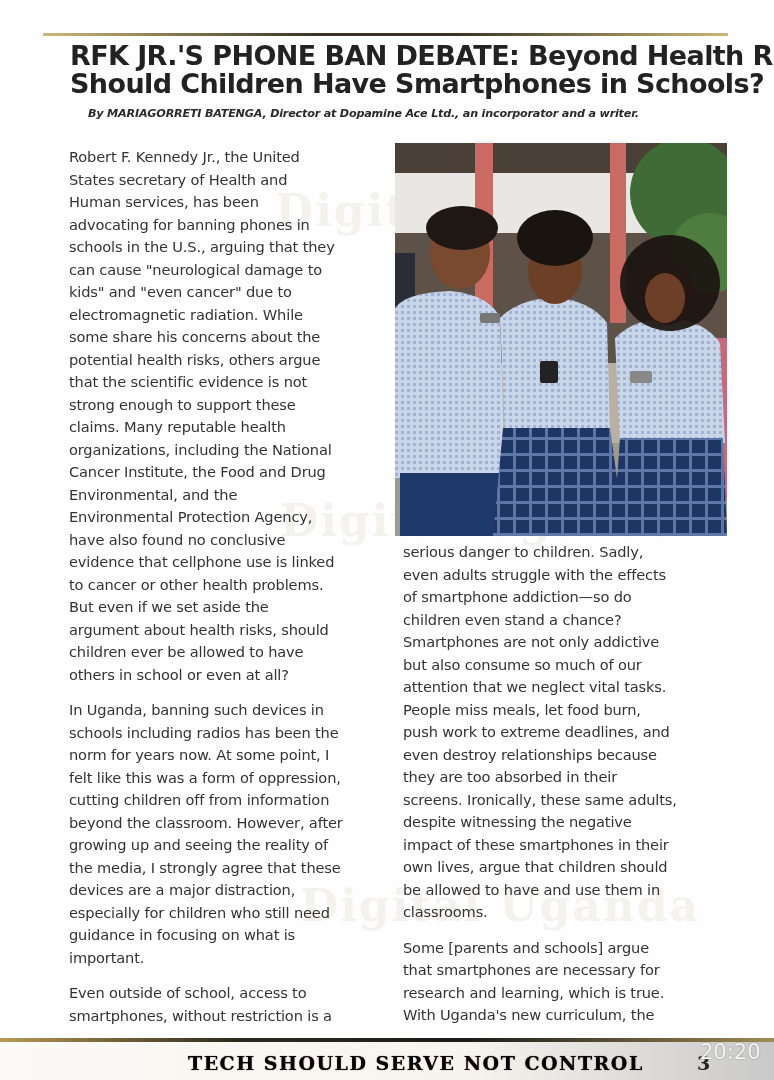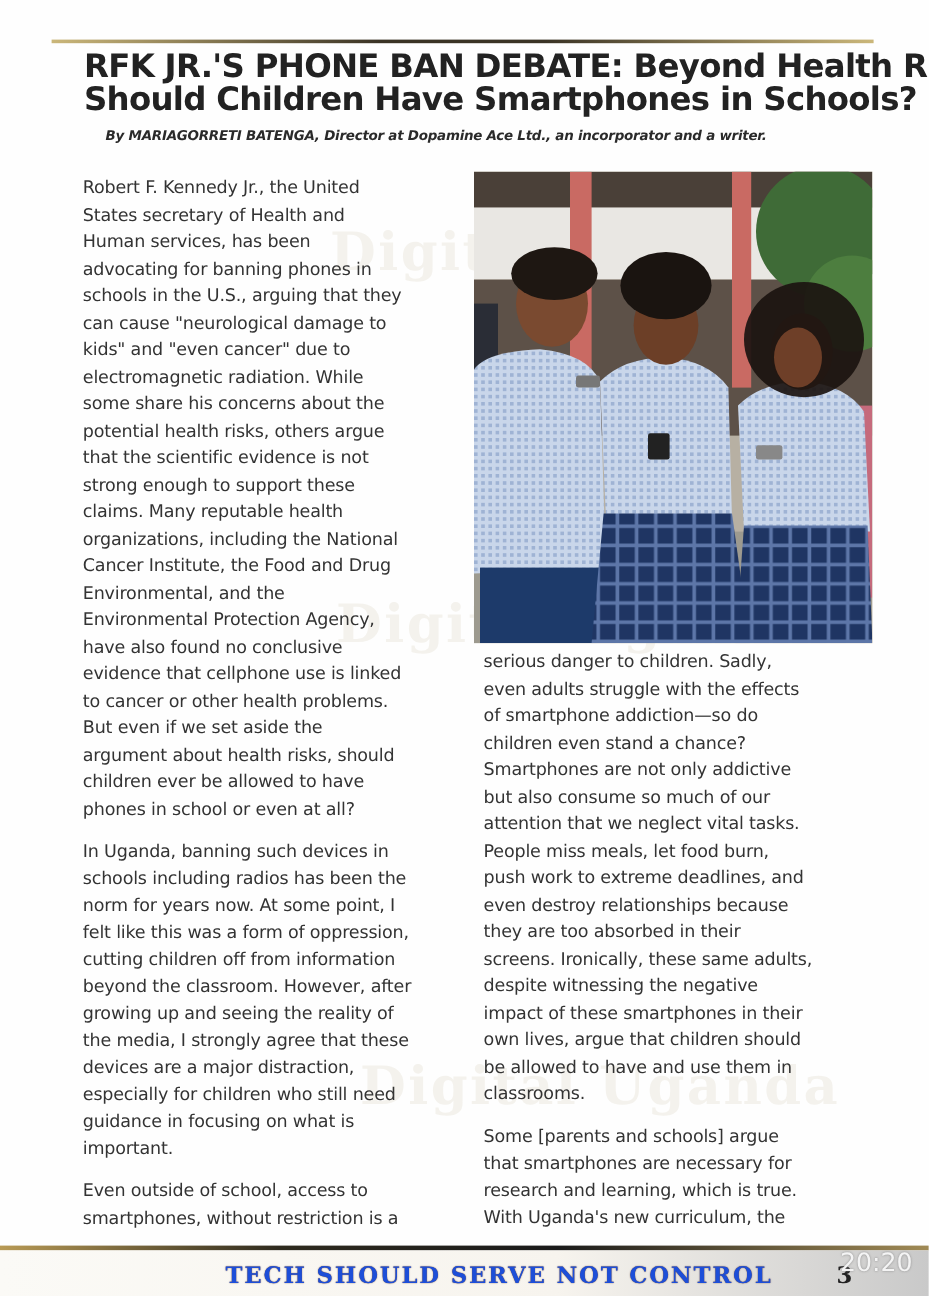--- a/index.html
+++ b/index.html
@@ -52,21 +52,21 @@
     position: absolute; left: 0; top: 1038px; width: 774px; height: 4px;
     background: linear-gradient(90deg, #b89a55 0%, #2e2a1e 30%, #1a1a1a 60%, #a08a55 100%);
   }
   .footer-bg {
     position: absolute; left: 0; top: 1042px; width: 774px; height: 38px;
     background: linear-gradient(90deg, #fbfaf6 0%, #f7f4ee 60%, #c9c9c9 100%);
   }
   .footer-slogan {
     position: absolute; left: 188px; top: 1052px;
     font-family: "DejaVu Serif", serif; font-weight: bold; font-size: 19px;
-    letter-spacing: 1.5px; color: #1d4ed8;
+    letter-spacing: 1.5px; color: #000000;
     text-shadow: 0 0 1px #5a2d18;
   }
   .footer-page-label {
     position: absolute; left: 657px; top: 1057px;
     font-family: "DejaVu Serif", serif; font-style: italic; font-weight: bold; font-size: 15px;
     color: #333;
     margin-top: 48px;
   }
   .footer-page-num {
     position: absolute; left: 697px; top: 1052px;
@@ -114,21 +114,21 @@
         <span class="line">organizations, including the National</span>
         <span class="line">Cancer Institute, the Food and Drug</span>
         <span class="line">Environmental, and the</span>
         <span class="line">Environmental Protection Agency,</span>
         <span class="line">have also found no conclusive</span>
         <span class="line">evidence that cellphone use is linked</span>
         <span class="line">to cancer or other health problems.</span>
         <span class="line">But even if we set aside the</span>
         <span class="line">argument about health risks, should</span>
         <span class="line">children ever be allowed to have</span>
-        <span class="line">phones in school or even at all?</span>
+        <span class="line">others in school or even at all?</span>
       </p>
     <div class="gap"></div>
     <p>
         <span class="line">In Uganda, banning such devices in</span>
         <span class="line">schools including radios has been the</span>
         <span class="line">norm for years now. At some point, I</span>
         <span class="line">felt like this was a form of oppression,</span>
         <span class="line">cutting children off from information</span>
         <span class="line">beyond the classroom. However, after</span>
         <span class="line">growing up and seeing the reality of</span>

